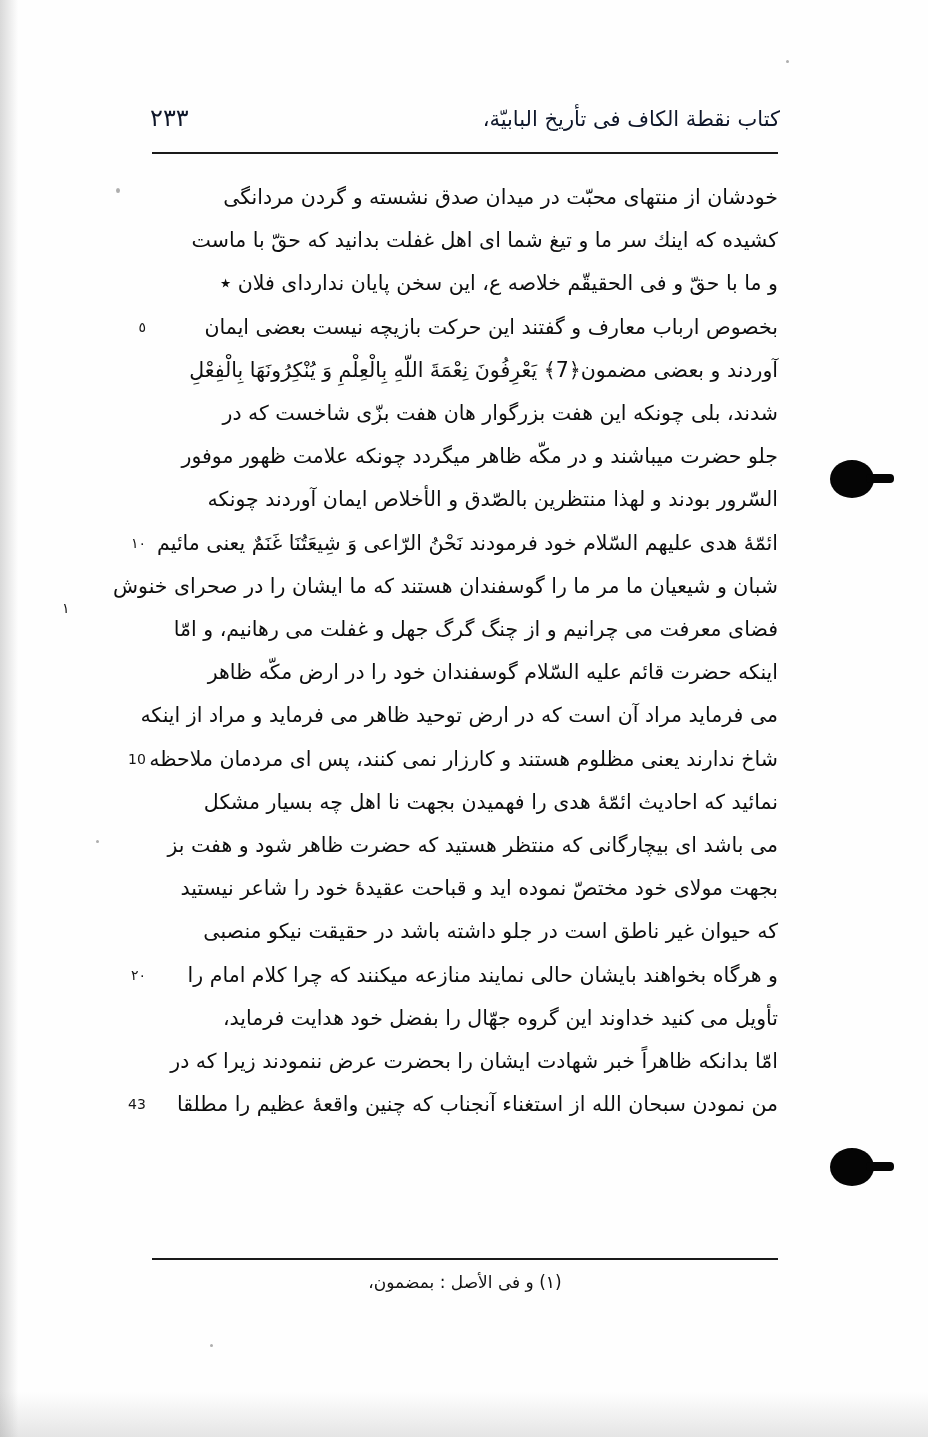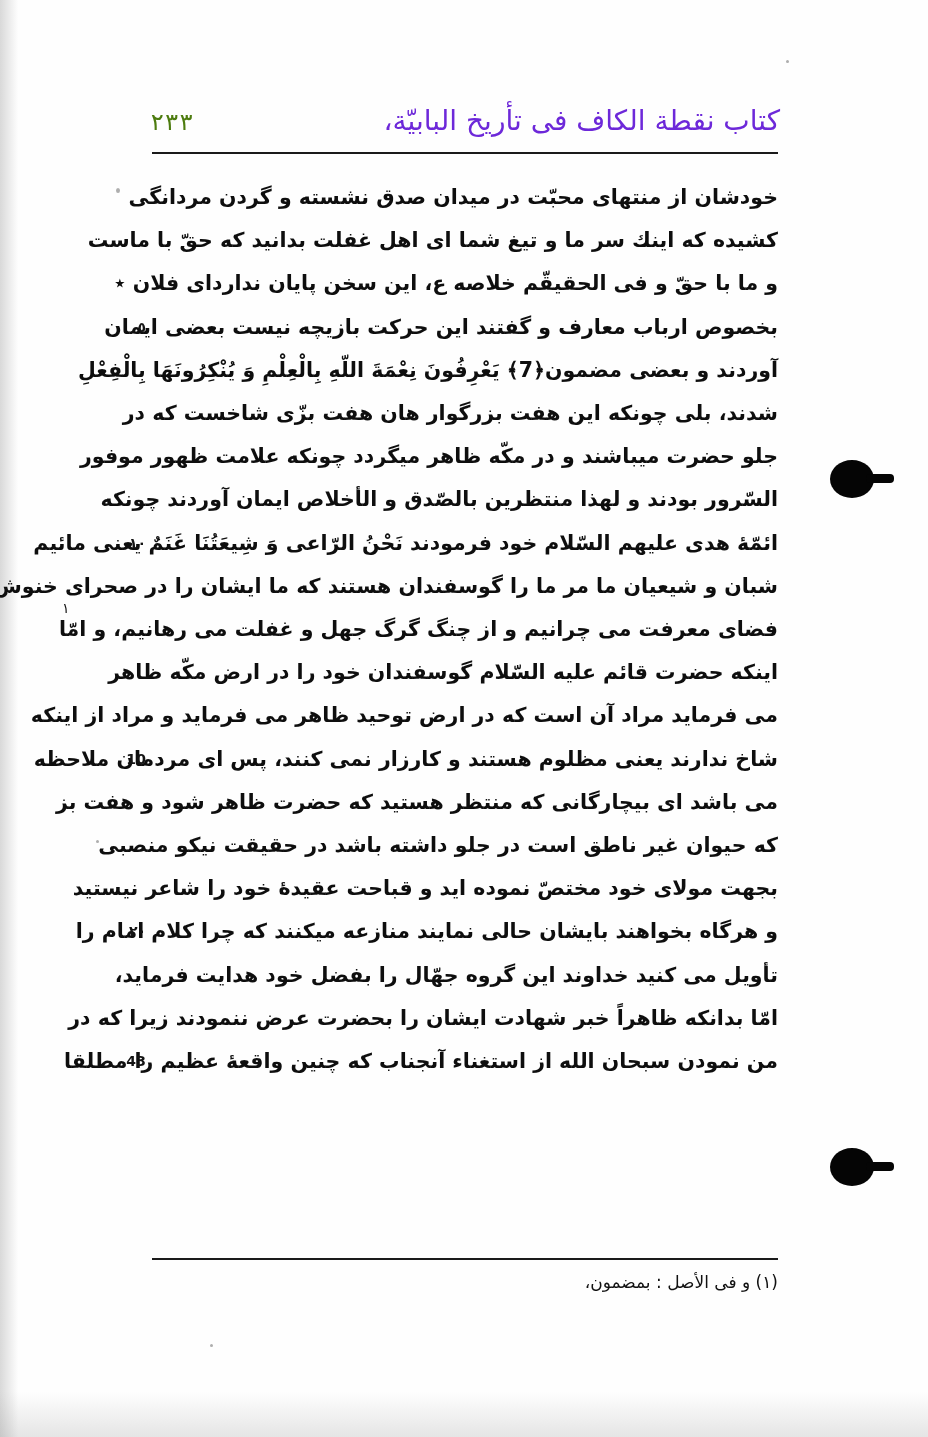--- a/index.html
+++ b/index.html
@@ -47,49 +47,48 @@
     top: 104px;
     left: 150px;
     width: 630px;
     direction: rtl;
     display: flex;
     align-items: baseline;
     justify-content: space-between;
   }
   .header-title {
     font-family: "DejaVu Sans", sans-serif;
-    font-size: 28px;
-    color: #6d28d9;
+    font-size: 21px;
+    color: #0f172a;
     letter-spacing: 0.3px;
     white-space: nowrap;
   }
   .header-page-number {
-    font-family: Liberation Mono, monospace;
+    font-family: Liberation Sans, sans-serif;
     font-size: 24px;
-    color: #4d7c0f;
+    color: #0f172a;
     letter-spacing: 1px;
   }
   .header-rule {
     position: absolute;
     top: 152px;
     left: 152px;
     width: 626px;
     height: 2px;
     background: #1a1a1a;
   }
 
   
   .body-block {
     position: absolute;
     top: 176px;
     left: 152px;
     width: 626px;
     direction: rtl;
     text-align: justify;
-    font-weight: bold;
   }
   .line {
     position: relative;
     font-family: "DejaVu Sans", sans-serif;
     font-size: 20.5px;
     line-height: 43.2px;
     color: #0e0e0e;
     white-space: nowrap;
     letter-spacing: 0.1px;
     text-align: justify;
@@ -134,21 +133,21 @@
     width: 626px;
     height: 2px;
     background: #1a1a1a;
   }
   .footnote {
     position: absolute;
     top: 1272px;
     left: 152px;
     width: 626px;
     direction: rtl;
-    text-align: right;
+    text-align: center;
     font-family: "DejaVu Sans", sans-serif;
     font-size: 17px;
     color: #111;
   }
 </style>
 </head>
 <body>
 
 <div class="page">
 
@@ -181,23 +180,24 @@
     <div class="line arabic-quote">آوردند و بعضى مضمون﴿7﴾ يَعْرِفُونَ نِعْمَةَ اللّهِ بِالْعِلْمِ وَ يُنْكِرُونَهَا بِالْفِعْلِ</div>
     <div class="line">شدند، بلى چونكه اين هفت بزرگوار هان هفت بزّى شاخست كه در</div>
     <div class="line">جلو حضرت ميباشند و در مكّه ظاهر ميگردد چونكه علامت ظهور موفور</div>
     <div class="line">السّرور بودند و لهذا منتظرين بالصّدق و الأخلاص ايمان آوردند چونكه</div>
     <div class="line">ائمّهٔ هدى عليهم السّلام خود فرمودند نَحْنُ الرّاعى وَ شِيعَتُنَا غَنَمٌ يعنى مائيم<span class="line-number">١٠</span></div>
     <div class="line">شبان و شيعيان ما مر ما را گوسفندان هستند كه ما ايشان را در صحراى خنوش</div>
     <div class="line">فضاى معرفت مى چرانيم و از چنگ گرگ جهل و غفلت مى رهانيم، و امّا</div>
     <div class="line">اينكه حضرت قائم عليه السّلام گوسفندان خود را در ارض مكّه ظاهر</div>
     <div class="line">مى فرمايد مراد آن است كه در ارض توحيد ظاهر مى فرمايد و مراد از اينكه</div>
     <div class="line">شاخ ندارند يعنى مظلوم هستند و كارزار نمى كنند، پس اى مردمان ملاحظه<span class="line-number">10</span></div>
+    <div class="line">نمائيد كه احاديث ائمّهٔ هدى را فهميدن بجهت نا اهل چه بسيار مشكل</div>
     <div class="line">مى باشد اى بيچارگانى كه منتظر هستيد كه حضرت ظاهر شود و هفت بز</div>
+    <div class="line">بجهت مولاى خود مختصّ نموده ايد و قباحت عقيدهٔ خود را شاعر نيستيد</div>
     <div class="line">كه حيوان غير ناطق است در جلو داشته باشد در حقيقت نيكو منصبى</div>
-    <div class="line">بجهت مولاى خود مختصّ نموده ايد و قباحت عقيدهٔ خود را شاعر نيستيد</div>
     <div class="line">و هرگاه بخواهند بايشان حالى نمايند منازعه ميكنند كه چرا كلام امام را<span class="line-number">٢٠</span></div>
     <div class="line">تأويل مى كنيد خداوند اين گروه جهّال را بفضل خود هدايت فرمايد،</div>
     <div class="line">امّا بدانكه ظاهراً خبر شهادت ايشان را بحضرت عرض ننمودند زيرا كه در</div>
     <div class="line">من نمودن سبحان الله از استغناء آنجناب كه چنين واقعهٔ عظيم را مطلقا<span class="line-number">43</span></div>
   </div>
 
   <div class="footnote-rule"></div>
   <div class="footnote">(١) و فى الأصل : بمضمون،</div>
 
 </div>

